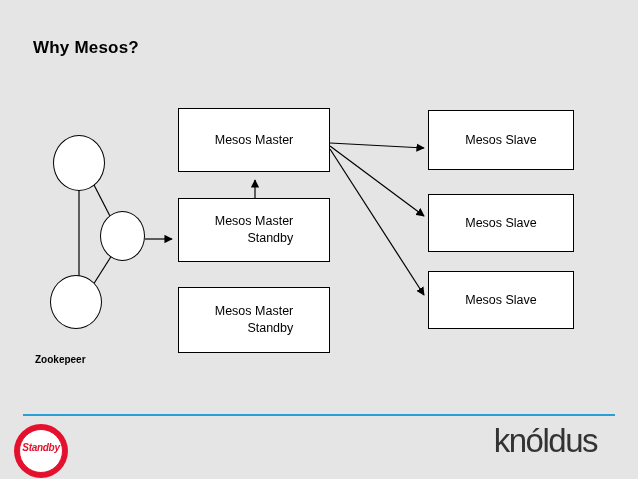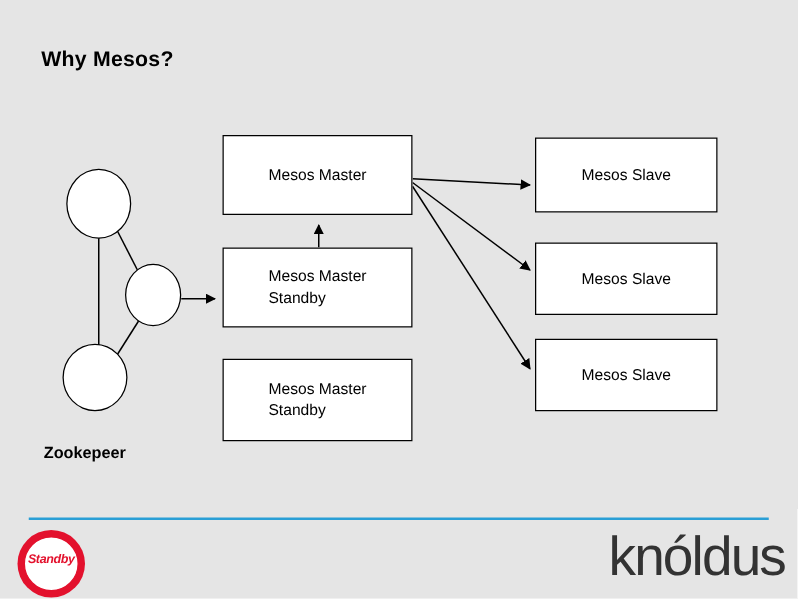--- a/index.html
+++ b/index.html
@@ -26,38 +26,38 @@
     color: #000000;
     letter-spacing: 0.2px;
   }
   .box {
     position: absolute;
     border: 1px solid #000000;
     background: #ffffff;
     display: flex;
     align-items: center;
     justify-content: center;
-    text-align: left;
+    text-align: right;
     font-size: 12.5px;
     color: #000000;
     line-height: 1.35;
     box-sizing: border-box;
   }
   .ellipse {
     position: absolute;
     border: 1px solid #000000;
     background: #ffffff;
     border-radius: 50%;
     box-sizing: border-box;
   }
   .zk-label {
     position: absolute;
     left: 35px;
     top: 354px;
-    font-size: 13px;
+    font-size: 10px;
     font-weight: bold;
     color: #000000;
   }
   svg.connectors {
     position: absolute;
     left: 0;
     top: 0;
     width: 638px;
     height: 479px;
     pointer-events: none;
@@ -104,23 +104,23 @@
     width: 54px;
     text-align: center;
     font-size: 10px;
     font-style: italic;
     font-weight: bold;
     color: #e3112d;
     letter-spacing: -0.3px;
   }
   .brand {
     position: absolute;
-    right: 10px;
+    right: 41px;
     top: 424px;
-    font-size: 44px;
+    font-size: 33px;
     color: #333333;
     letter-spacing: -1.5px;
     line-height: 1;
   }
 </style>
 </head>
 <body>
 
 <div id="slide">
 

